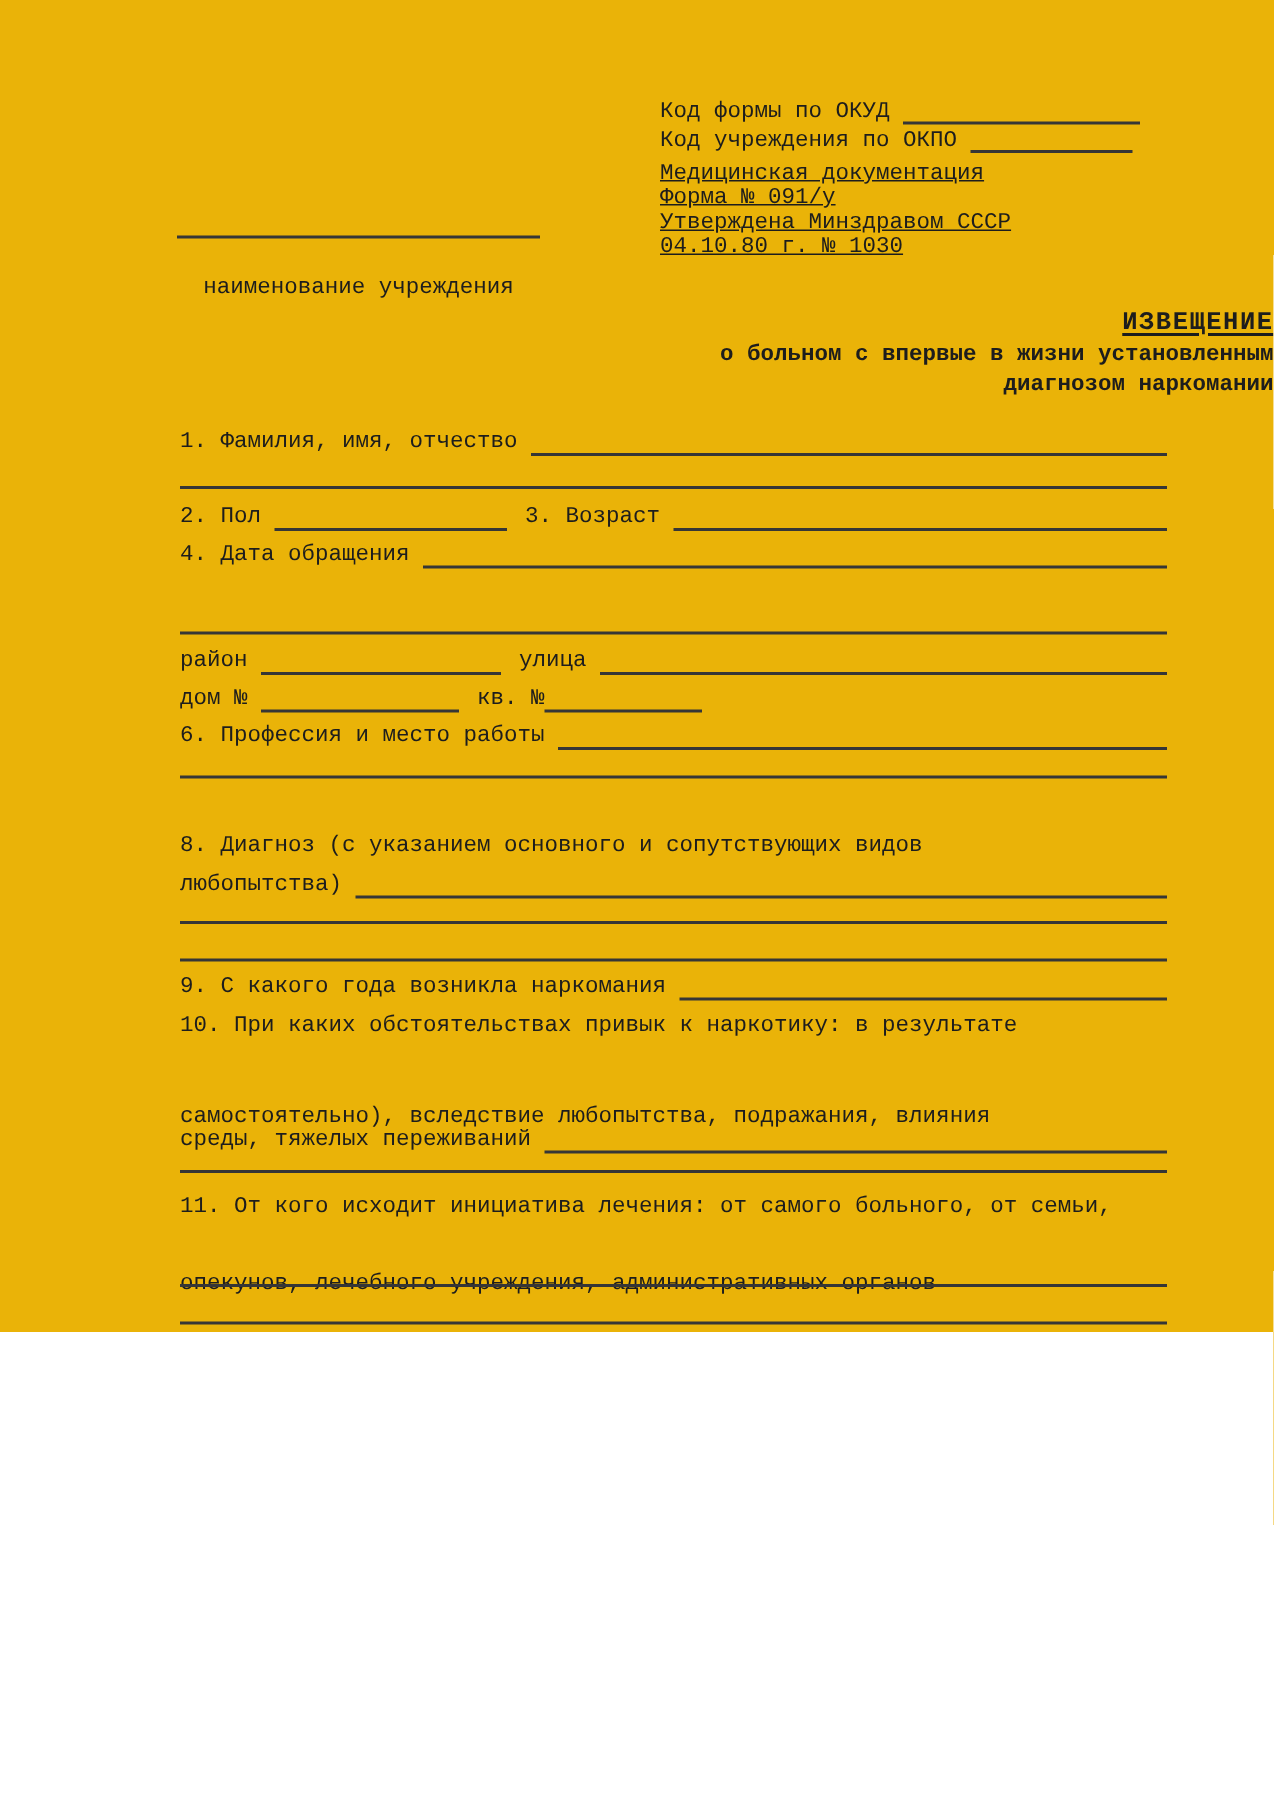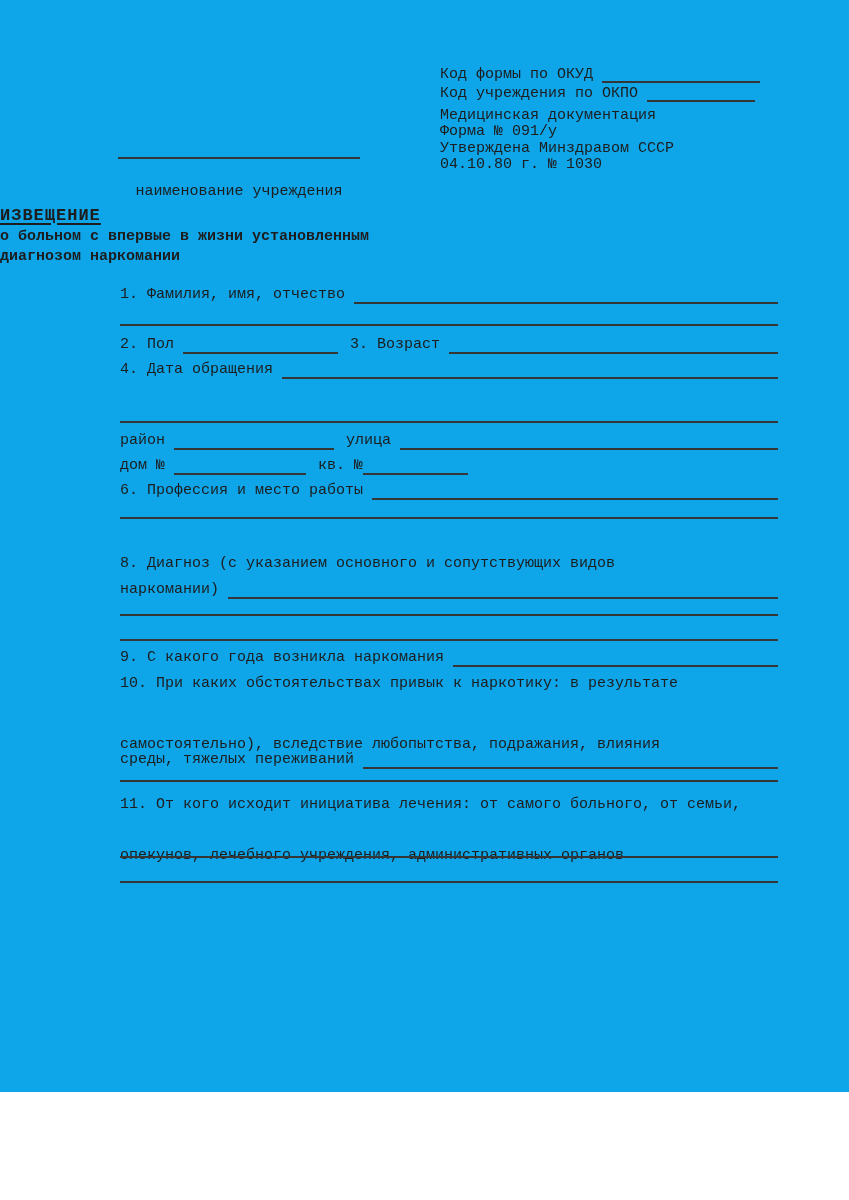--- a/index.html
+++ b/index.html
@@ -1,19 +1,19 @@
 <!DOCTYPE html>
 <html lang="ru"><head>
 <meta charset="utf-8">
 <style>
   html, body { margin:0; padding:0; background:#ffffff; }
   .page {
     position:relative;
-    width:849px; height:1092px;
-    background:#0ea5e9;
+    width:849px; height:888px;
+    background:#eab308;
     font-family:"Liberation Mono","DejaVu Sans Mono",monospace;
     color:#1d1d1d;
     font-size:15px;
     overflow:hidden;
   }
   
   .row {
     position:absolute; left:120px; width:658px; height:18px;
     display:flex; align-items:flex-start;
   }
@@ -26,27 +26,27 @@
   
   .hr {
     position:absolute; left:120px; width:658px; height:0;
     border-top:2px solid #363636;
   }
   
   .hrow {
     position:absolute; left:440px; width:320px; height:17px;
     display:flex; align-items:flex-end;
   }
-  .hline { position:absolute; left:440px; white-space:pre; line-height:16px; }
+  .hline { position:absolute; left:440px; white-space:pre; line-height:16px;text-decoration:underline; }
   
   .inst-line { position:absolute; left:118px; width:242px; height:0; border-top:2px solid #363636; }
   .inst-caption { position:absolute; left:118px; width:242px; text-align:center; white-space:pre;margin-top:23px; }
   
   .title {
-    position:absolute; left:0; width:849px; text-align:left;
+    position:absolute; left:0; width:849px; text-align:right;
     font-weight:bold; white-space:pre;
   }
   .title.main {
     font-size:17px; letter-spacing:1px;
     text-decoration:underline; text-underline-offset:3px;
     text-decoration-thickness:2px;
   }
 </style>
 </head>
 <body>
@@ -114,21 +114,21 @@
     <span class="lbl">6. Профессия и место работы</span>
     <span class="fill grow"></span>
   </div>
   <div class="hr" style="top:517px"></div>
 
 
   <div class="row" style="top:555px">
     <span class="lbl">8. Диагноз (с указанием основного и сопутствующих видов</span>
   </div>
   <div class="row" style="top:581px">
-    <span class="lbl">наркомании)</span>
+    <span class="lbl">любопытства)</span>
     <span class="fill grow"></span>
   </div>
   <div class="hr" style="top:614px"></div>
   <div class="hr" style="top:639px"></div>
 
   <div class="row" style="top:649px">
     <span class="lbl">9. С какого года возникла наркомания</span>
     <span class="fill grow"></span>
   </div>
 

